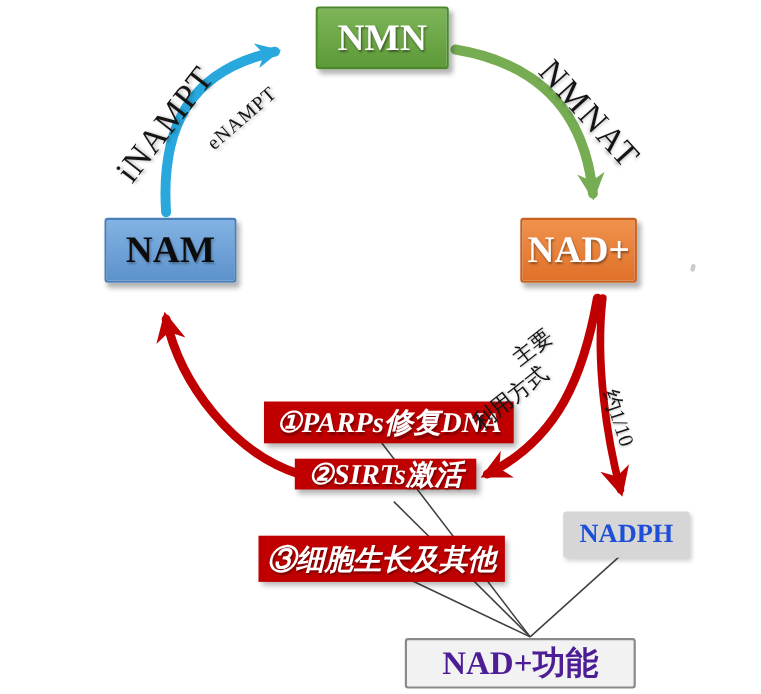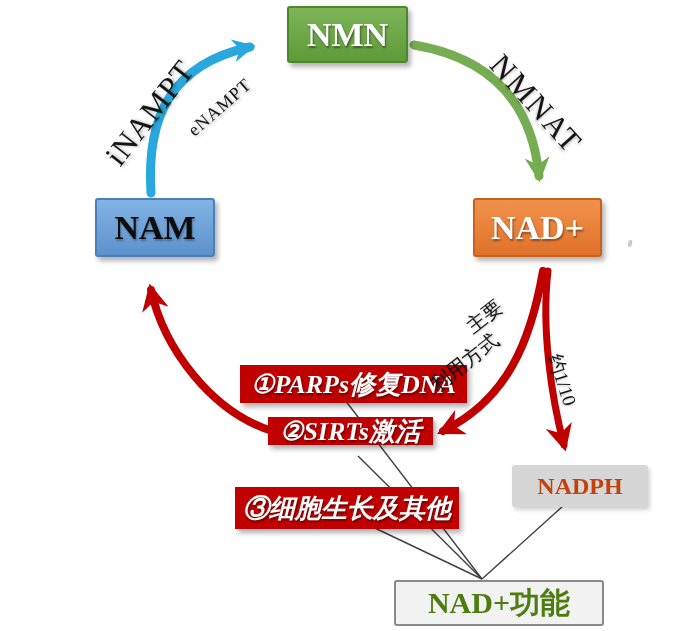--- a/index.html
+++ b/index.html
@@ -21,44 +21,44 @@
     box-shadow:3px 4px 5px rgba(0,0,0,0.30);
   }
   .node-nam{
     left:95px;top:198px;width:120px;height:59px;
     background:linear-gradient(#82b3e4,#5c91cb);
     border:2px solid #4a80ba;color:#0c0c0c;font-size:34px;
     text-shadow:1px 2px 2px rgba(0,0,0,0.30);
     box-shadow:3px 4px 5px rgba(0,0,0,0.30);
   }
   .node-nad{
-    left:473px;top:198px;width:129px;height:59px;
+    left:473px;top:198px;width:106px;height:59px;
     background:linear-gradient(#f0924c,#e0712a);
     border:2px solid #c8601f;color:#ffffff;font-size:34px;
     text-shadow:1px 2px 2px rgba(0,0,0,0.40);
     box-shadow:3px 4px 5px rgba(0,0,0,0.30);
   }
   .func-box{
     position:absolute;display:flex;align-items:center;justify-content:center;
     background:#c00000;color:#ffffff;font-weight:bold;font-size:26px;
     text-shadow:1px 2px 2px rgba(0,0,0,0.40);
     box-shadow:3px 4px 5px rgba(0,0,0,0.30);
     font-style:italic;
   }
   .fbox1{left:240px;top:365px;width:227px;height:38px;}
   .fbox2{left:268px;top:417px;width:165px;height:28px;}
   .fbox3{left:235px;top:487px;width:224px;height:42px;}
   .node-nadph{
-    left:512px;top:465px;width:136px;height:42px;
-    background:#d6d6d6;color:#c2410c;font-size:24px;
+    left:512px;top:465px;width:115px;height:42px;
+    background:#d6d6d6;color:#1d4ed8;font-size:24px;
     box-shadow:2px 3px 4px rgba(0,0,0,0.18);
   }
   .node-nadfn{
-    left:394px;top:580px;width:210px;height:46px;
-    background:#f2f2f2;border:2px solid #8a8a8a;color:#4d7c0f;font-size:30px;
+    left:368px;top:580px;width:210px;height:46px;
+    background:#f2f2f2;border:2px solid #8a8a8a;color:#4c1d95;font-size:30px;
   }
   .edge-label{
     position:absolute;color:#141414;text-align:center;white-space:nowrap;
     text-shadow:1px 2px 3px rgba(0,0,0,0.30);
   }
   .lbl-inampt{left:55px;top:95px;width:190px;font-size:31px;transform:rotate(-52deg);letter-spacing:1px;}
   .lbl-enampt{left:160px;top:97px;width:120px;font-size:18px;transform:rotate(-41deg);letter-spacing:1px;}
   .lbl-nmnat{left:446px;top:86px;width:180px;font-size:31px;transform:rotate(48deg);letter-spacing:2px;}
   .lbl-mainusage{
     left:413px;top:317px;width:118px;font-size:20px;transform:rotate(-38deg);

